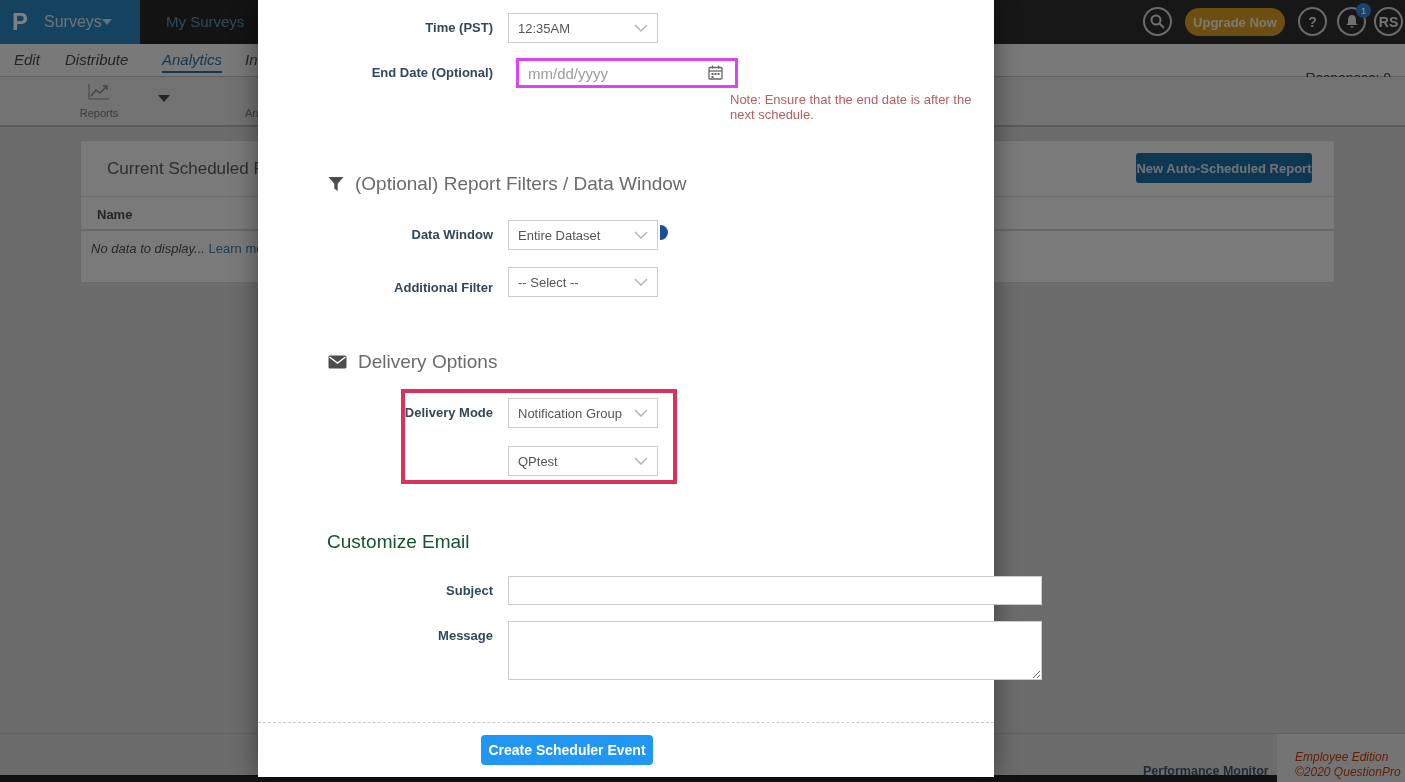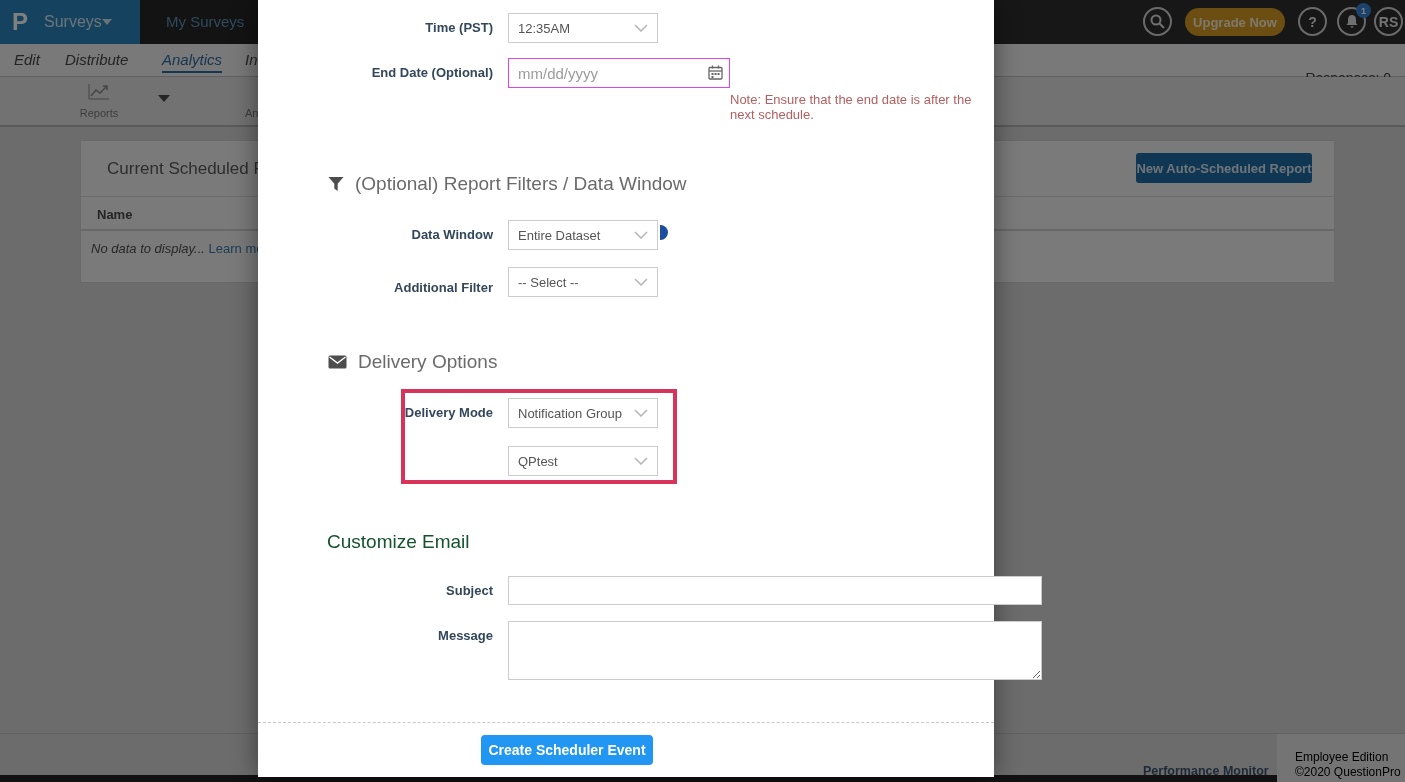--- a/index.html
+++ b/index.html
@@ -40,32 +40,32 @@
   .panel-title-divider { position: absolute; left: 0; top: 55px; width: 100%; border-top: 1px solid #d8d8d8; }
   .new-report-btn { position: absolute; left: 1055px; top: 12px; width: 176px; height: 30px; background: #1f6fa8; border: none; border-radius: 3px; color: #dbe7f1; font-size: 13px; font-weight: bold; font-family: inherit; }
   .name-header { position: absolute; left: 16px; top: 66px; font-size: 13px; font-weight: bold; color: #4a4a4a; }
   .header-divider { position: absolute; left: 0; top: 88px; width: 100%; border-top: 2px solid #d0d0d0; }
   .empty-row { position: absolute; left: 10px; top: 100px; font-size: 13px; color: #4f4f4f; }
   .empty-row .italic { font-style: italic; }
   .learn-more { color: #3a7ca8; cursor: pointer; }
 
   .footer { position: absolute; left: 0; top: 733px; width: 100%; height: 49px; background: #d8d8d8; border-top: 1px solid #c4c4c4; }
   .perf-monitor { position: absolute; left: 1143px; top: 30px; font-size: 12.5px; font-weight: bold; color: #3d5570; }
-  .edition-box { position: absolute; left: 1277px; top: 0; width: 128px; height: 49px; background: #e9e9e9; padding: 16px 0 0 18px; font-size: 12px; color: #000000; line-height: 15px; }
+  .edition-box { position: absolute; left: 1277px; top: 0; width: 128px; height: 49px; background: #e9e9e9; padding: 16px 0 0 18px; font-size: 12px; color: #c2410c; line-height: 15px; font-style: italic; }
   .bottom-strip { position: absolute; left: 0; top: 775px; width: 1277px; height: 7px; background: #222; }
 
   
   .overlay { position: absolute; left: 0; top: 0; width: 100%; height: 100%; background: rgba(0,0,0,0.5); z-index: 10; }
 
   
   .modal { position: absolute; left: 258px; top: 0; width: 736px; height: 777px; background: #ffffff; z-index: 20; box-shadow: 0 0 24px rgba(0,0,0,0.45); }
   .flabel { position: absolute; left: 0; width: 235px; text-align: right; font-size: 13px; font-weight: bold; color: #33475b; }
   .select-box { position: absolute; left: 250px; width: 150px; height: 30px; border: 1px solid #ccc; background: #fff; display: flex; align-items: center; justify-content: space-between; padding: 0 9px; font-size: 13px; color: #555; cursor: pointer; }
   .date-wrap { position: absolute; left: 250px; top: 58px; width: 222px; height: 30px; }
-  .date-wrap input { width: 100%; height: 100%; border: 1px solid #d946ef; padding: 0 28px 0 9px; font-size: 15px; color: #555; font-family: inherit; }
+  .date-wrap input { width: 100%; height: 100%; border: 3px solid #d946ef; padding: 0 28px 0 9px; font-size: 15px; color: #555; font-family: inherit; margin-left: 8px; }
   .date-wrap input::placeholder { color: #9c9c9c; }
   .cal-icon { position: absolute; right: 7px; top: 7px; cursor: pointer; }
   .note-text { position: absolute; left: 472px; top: 92px; font-size: 13px; color: #b55f60; }
   .section-heading { position: absolute; display: flex; align-items: center; gap: 11px; font-size: 19px; color: #6b6b6b; }
   .info-half { position: absolute; left: 402px; width: 8px; height: 15px; background: #1d4e9e; border-radius: 0 8px 8px 0; }
   .highlight-rect { position: absolute; left: 143px; top: 389px; width: 276px; height: 95px; border: 4px solid #d8335a; }
   .plain-heading { position: absolute; left: 69px; top: 531px; font-size: 19px; color: #14532d; }
   .text-input { position: absolute; left: 250px; width: 534px; height: 29px; border: 1px solid #ccc; padding: 0 8px; font-size: 13px; color: #444; font-family: inherit; }
   .msg-area { position: absolute; left: 250px; top: 621px; width: 534px; height: 59px; border: 1px solid #ccc; padding: 6px 8px; font-size: 13px; color: #444; font-family: inherit; resize: both; }
   .dashed-divider { position: absolute; left: 0; top: 722px; width: 100%; border-top: 1px dashed #c9c9c9; }

